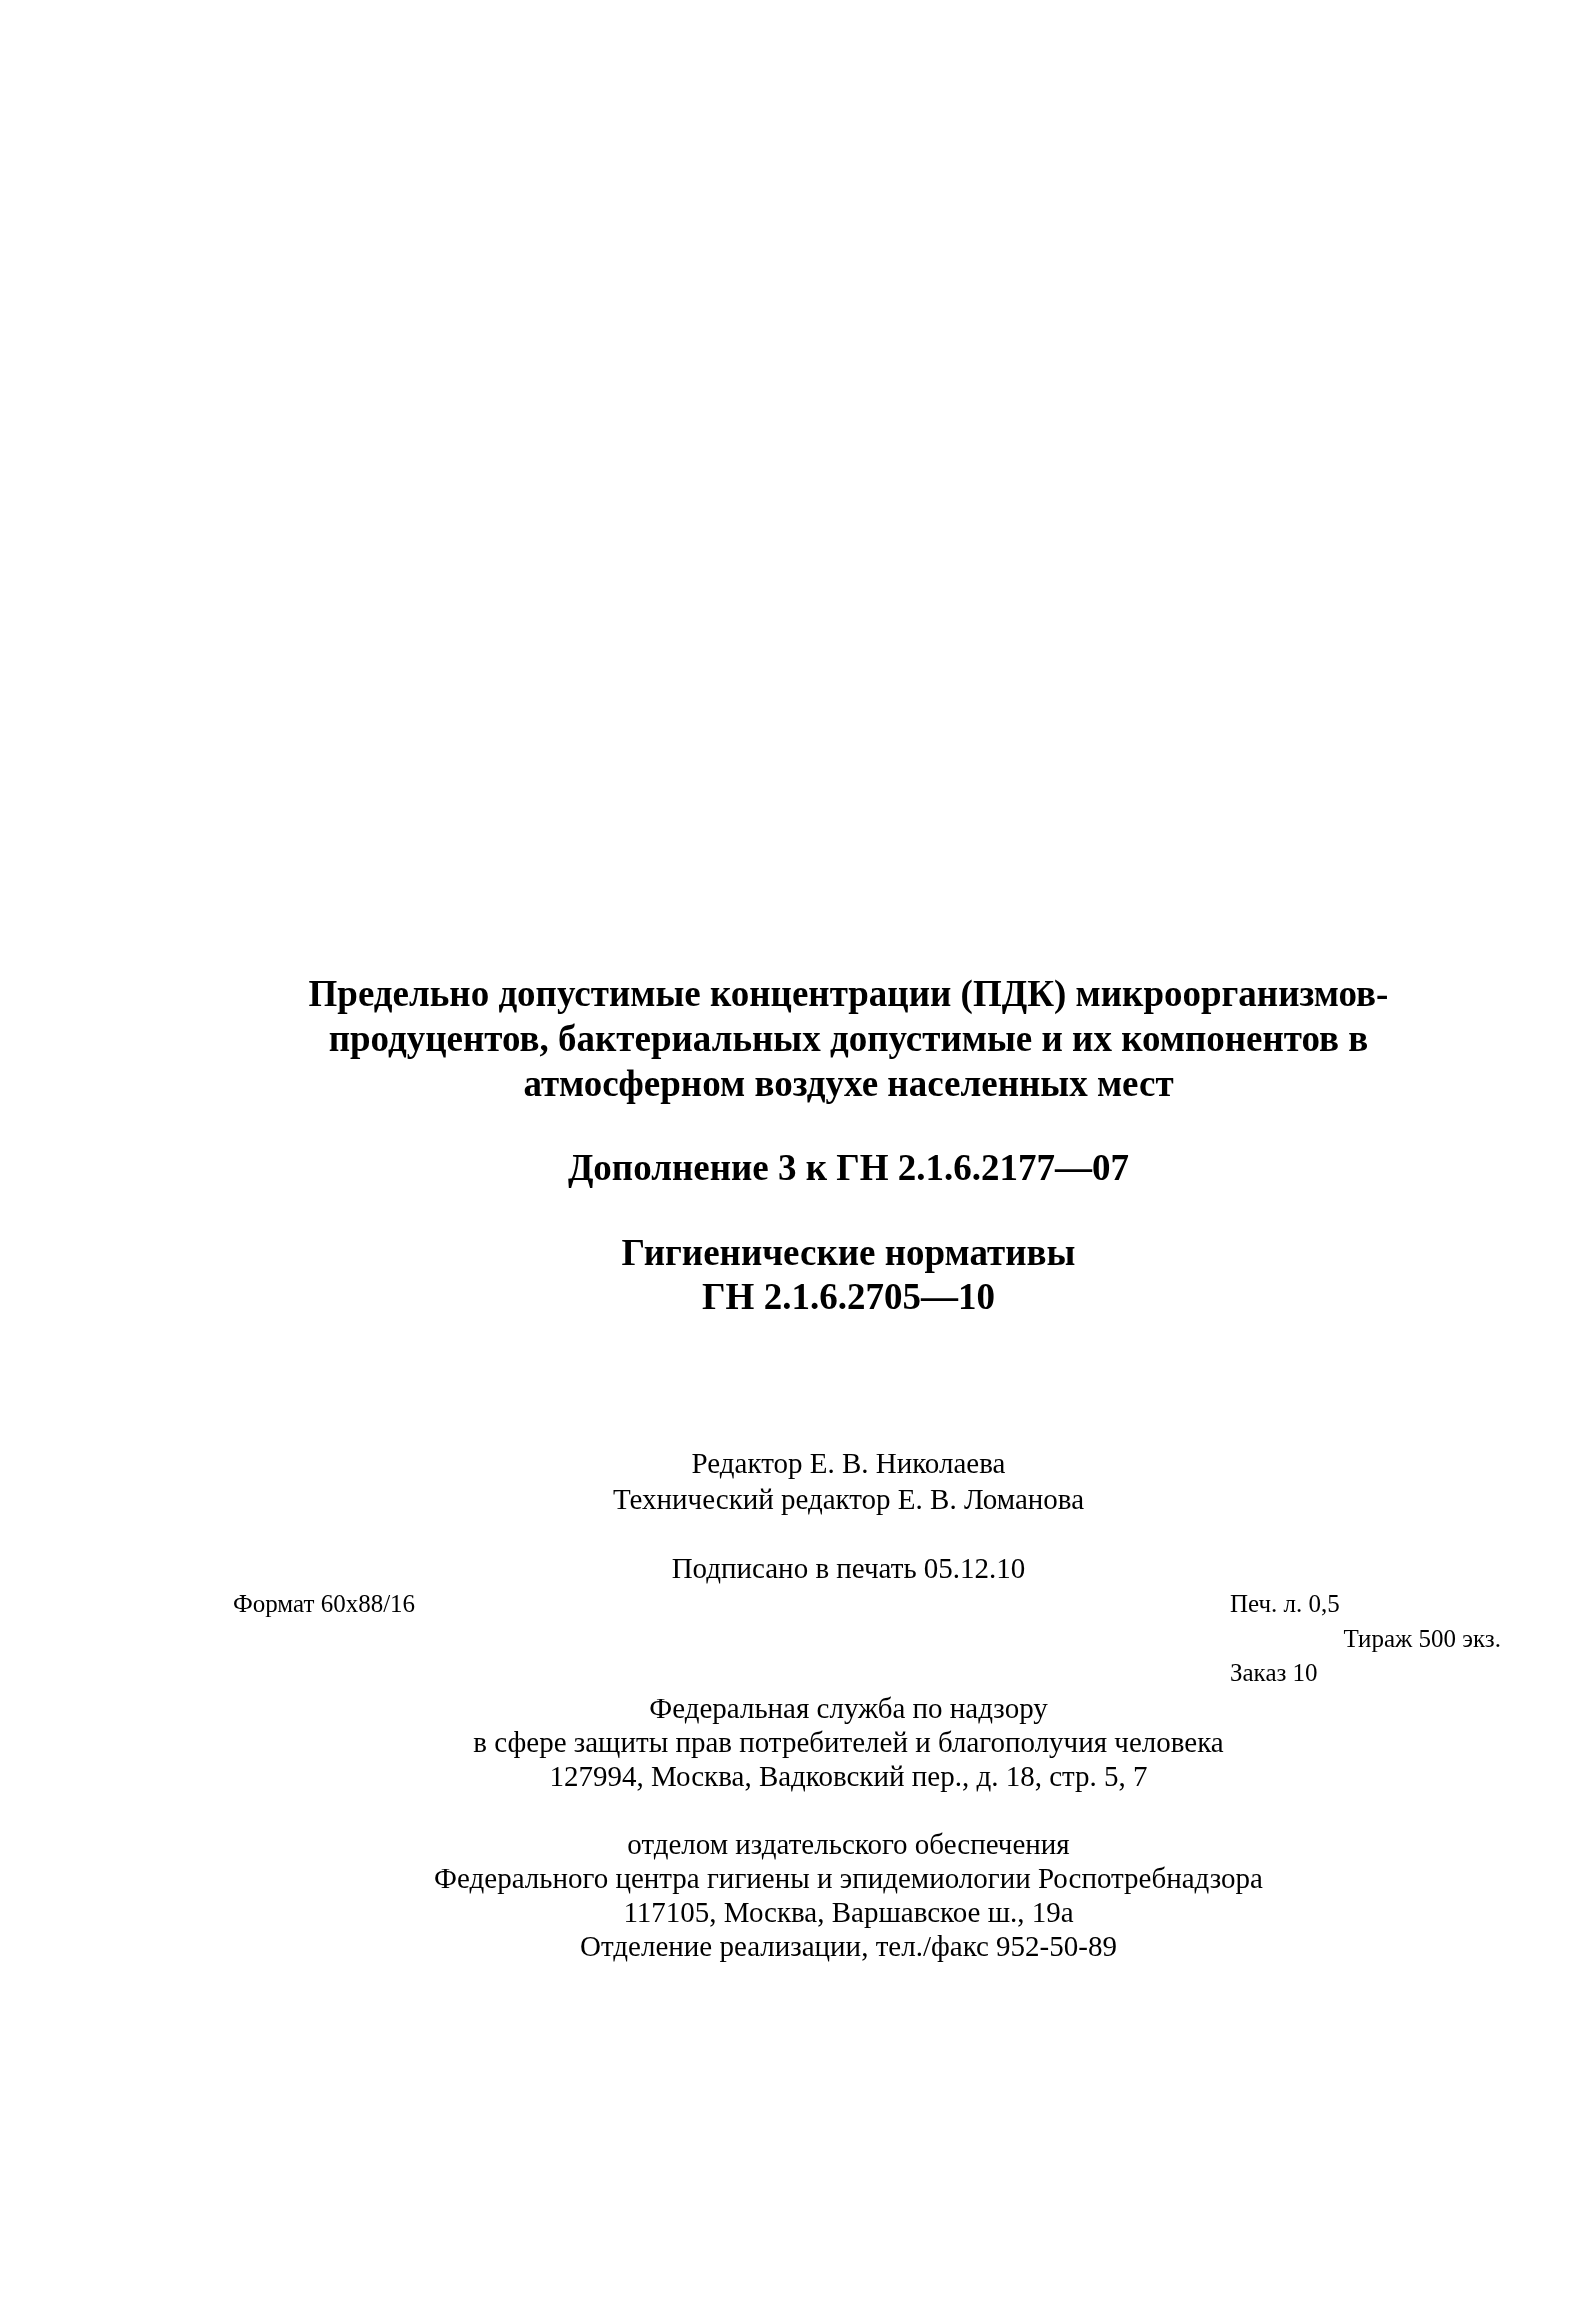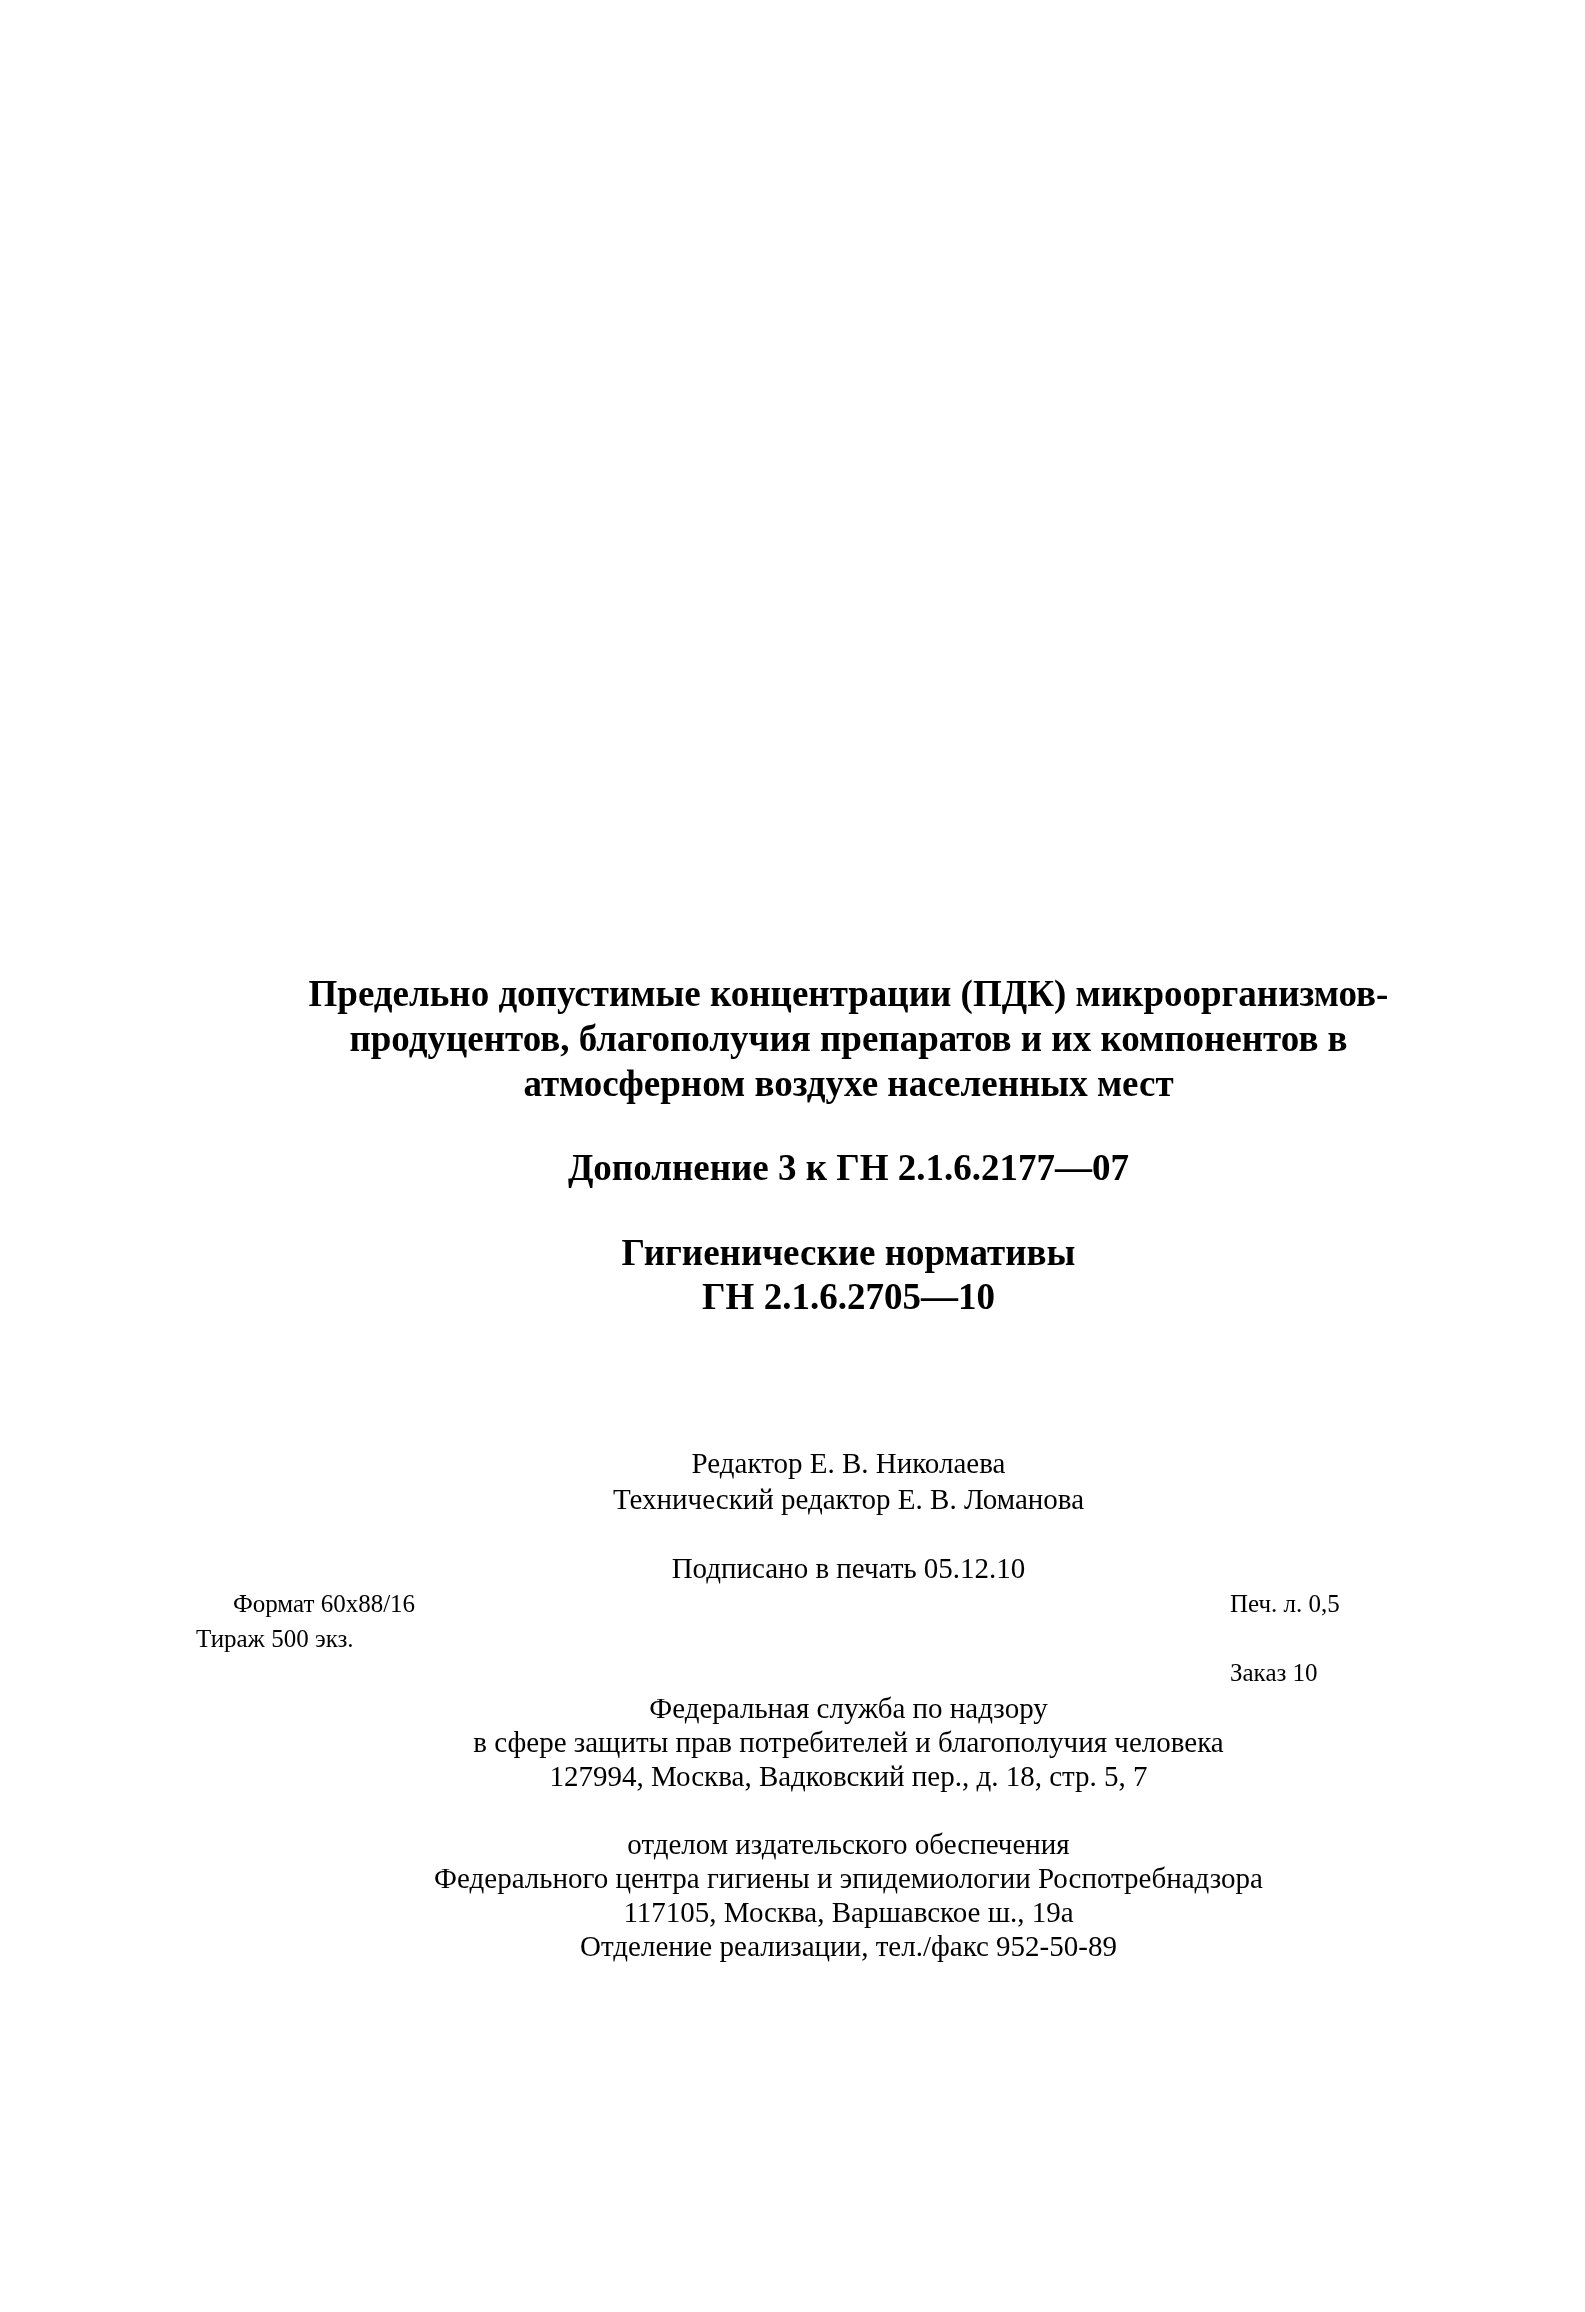--- a/index.html
+++ b/index.html
@@ -27,32 +27,32 @@
   .title        { top: 971px; font-size: 37px; line-height: 45px; font-weight: bold; }
   .supplement   { top: 1145px; font-size: 37px; line-height: 45px; font-weight: bold; }
   .norm         { top: 1231px; font-size: 37px; line-height: 44px; font-weight: bold; }
   .editors      { top: 1445px; font-size: 29px; line-height: 36px; }
   .signed       { top: 1551px; font-size: 29px; line-height: 34px; }
   .imprint-row  { height: 34px; font-size: 25px; line-height: 34px; }
   .format-row   { top: 1587px; }
   .tirazh-row   { top: 1622px; }
   .imprint-row .left   { position: absolute; left: 37px;   white-space: nowrap; text-align: left; }
   .imprint-row .right  { position: absolute; left: 1034px; white-space: nowrap; text-align: right; }
-  .imprint-row .center { display: block; width: 100%; text-align: left; }
+  .imprint-row .center { display: block; width: 100%; text-align: right; }
   .publisher    { top: 1691px; font-size: 29px; line-height: 34px; }
   .production   { top: 1827px; font-size: 29px; line-height: 34px; }
 </style>
 </head>
 <body>
 
 <div class="page">
 
   <div class="block title">
     <div>Предельно допустимые концентрации (ПДК) микроорганизмов-</div>
-    <div>продуцентов, благополучия препаратов и их компонентов в</div>
+    <div>продуцентов, бактериальных допустимые и их компонентов в</div>
     <div>атмосферном воздухе населенных мест</div>
   </div>
 
   <div class="block supplement">Дополнение 3 к ГН 2.1.6.2177—07</div>
 
   <div class="block norm">
     <div>Гигиенические нормативы</div>
     <div>ГН 2.1.6.2705—10</div>
   </div>
 

